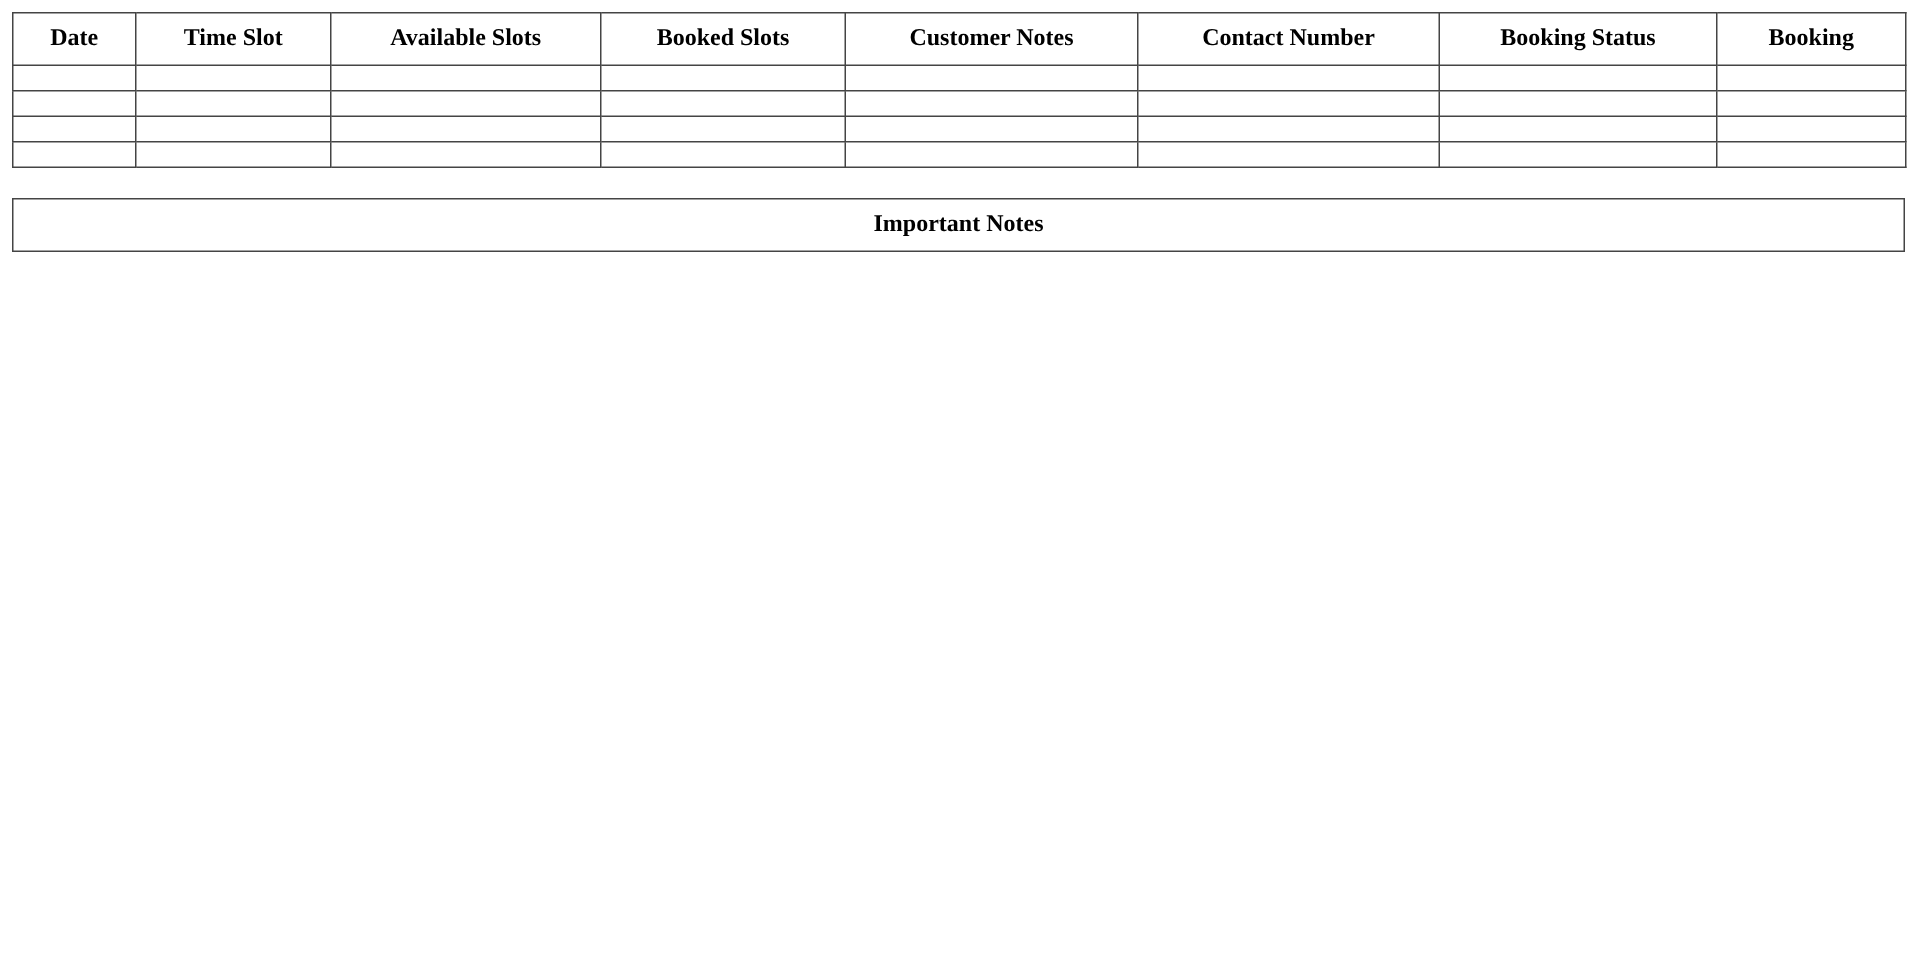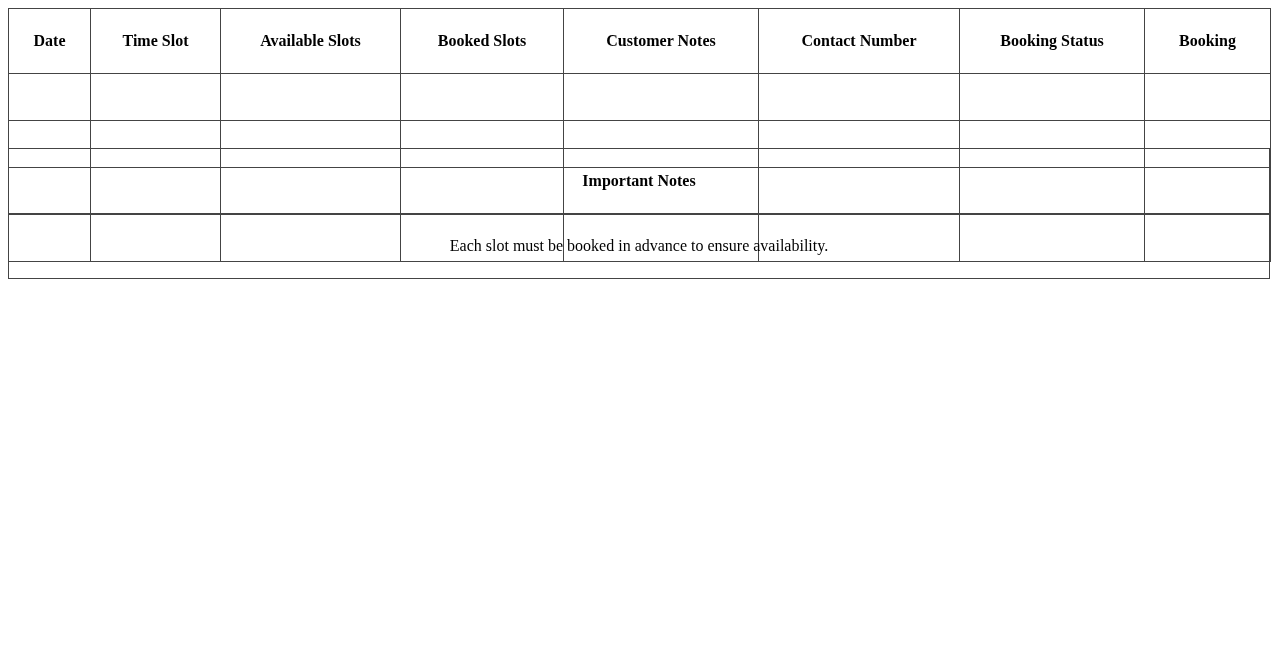--- a/index.html
+++ b/index.html
@@ -1,22 +1,22 @@
 <!DOCTYPE html>
 <html><head>
 <meta charset="utf-8">
 <style>
   html, body { margin: 0; padding: 0; background: #ffffff; }
   body { width: 1278px; height: 650px; position: relative; font-family: "Liberation Serif", serif; color: #000; }
   table { border-collapse: collapse; position: absolute; left: 8px; width: 1262px; table-layout: fixed; }
-  td, th { border: 1px solid #444; padding: 15px; font-size: 16px; margin-left: 15px; }
+  td, th { border: 1px solid #444; padding: 0; font-size: 16px; margin-left: 15px; }
   #booking-table { top: 8px; }
   #booking-table th { height: 34px; font-weight: bold; text-align: center; vertical-align: middle; }
   #booking-table td { height: 16px; }
-  #notes-table { top: 148px; }
+  #notes-table { top: 132px; }
   #notes-table th, #notes-table td { height: 34px; text-align: center; vertical-align: middle; }
   #notes-table th { font-weight: bold; }
 </style>
 </head>
 <body>
 
 <table id="booking-table">
   <colgroup>
     <col style="width:82px">
       <col style="width:130px">
@@ -83,17 +83,14 @@
   </tbody>
 </table>
 
 <table id="notes-table">
   <thead>
     <tr>
       <th>Important Notes</th>
     </tr>
   </thead>
   <tbody>
-    <tr>
-        <td>Each slot must be booked in advance to ensure availability.</td>
-      </tr>
   </tbody>
 </table>
 
 </body></html>

